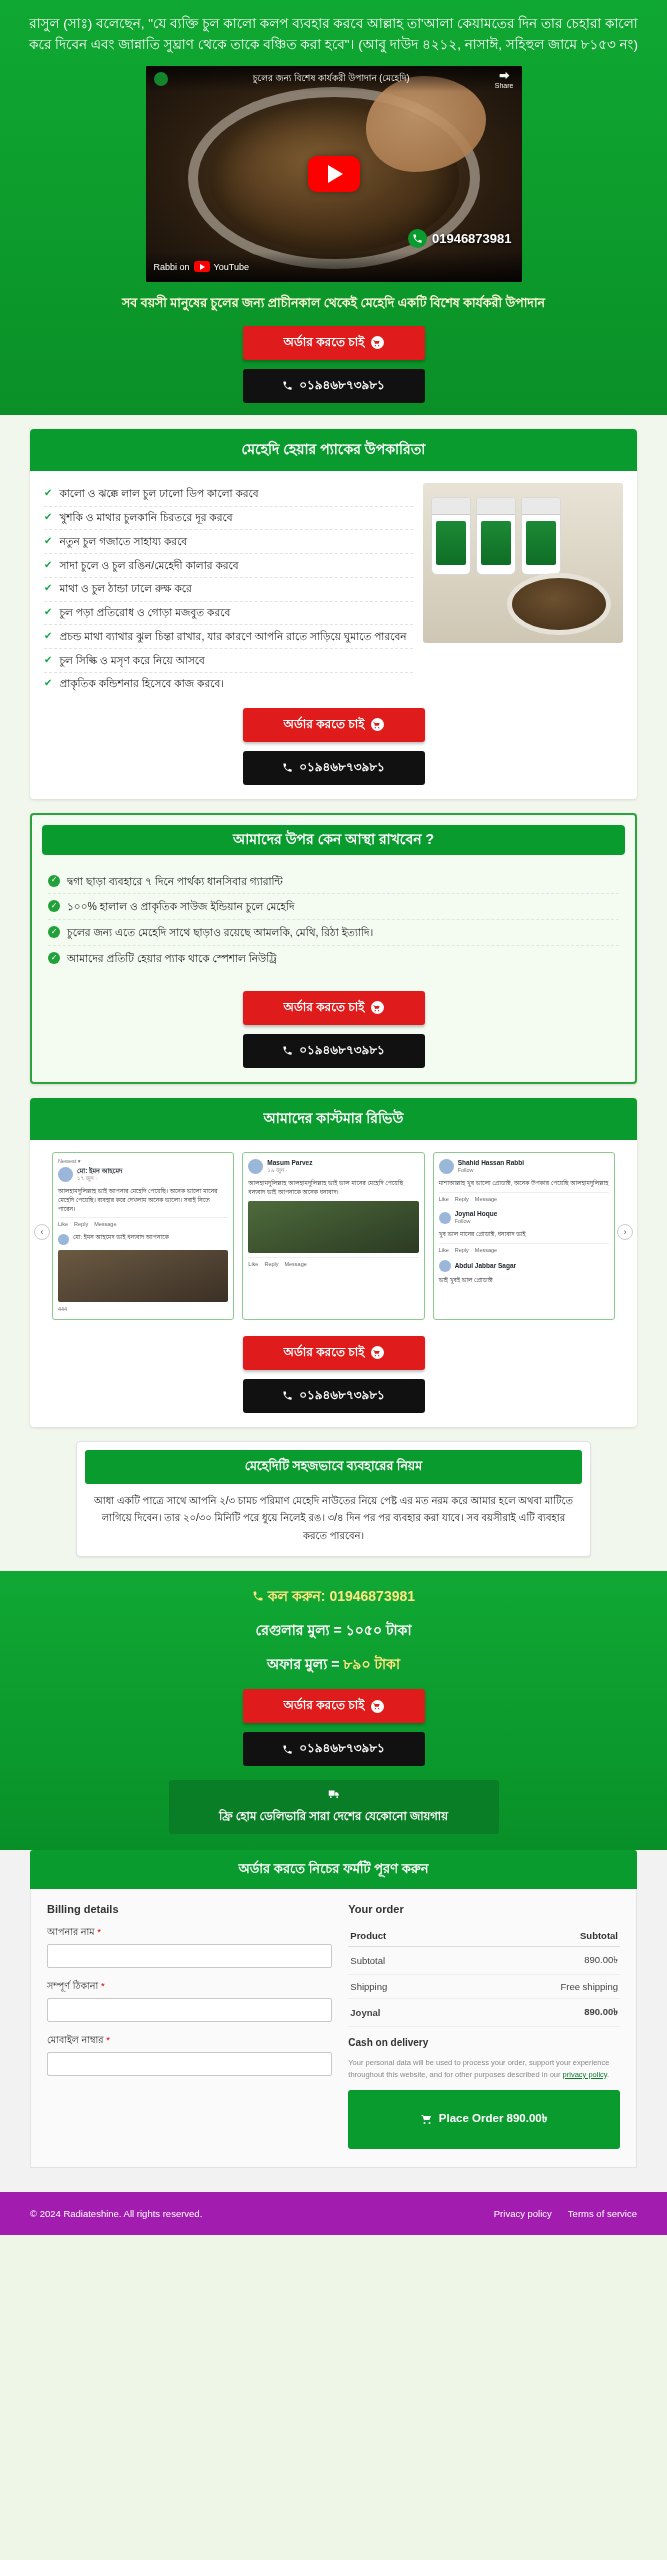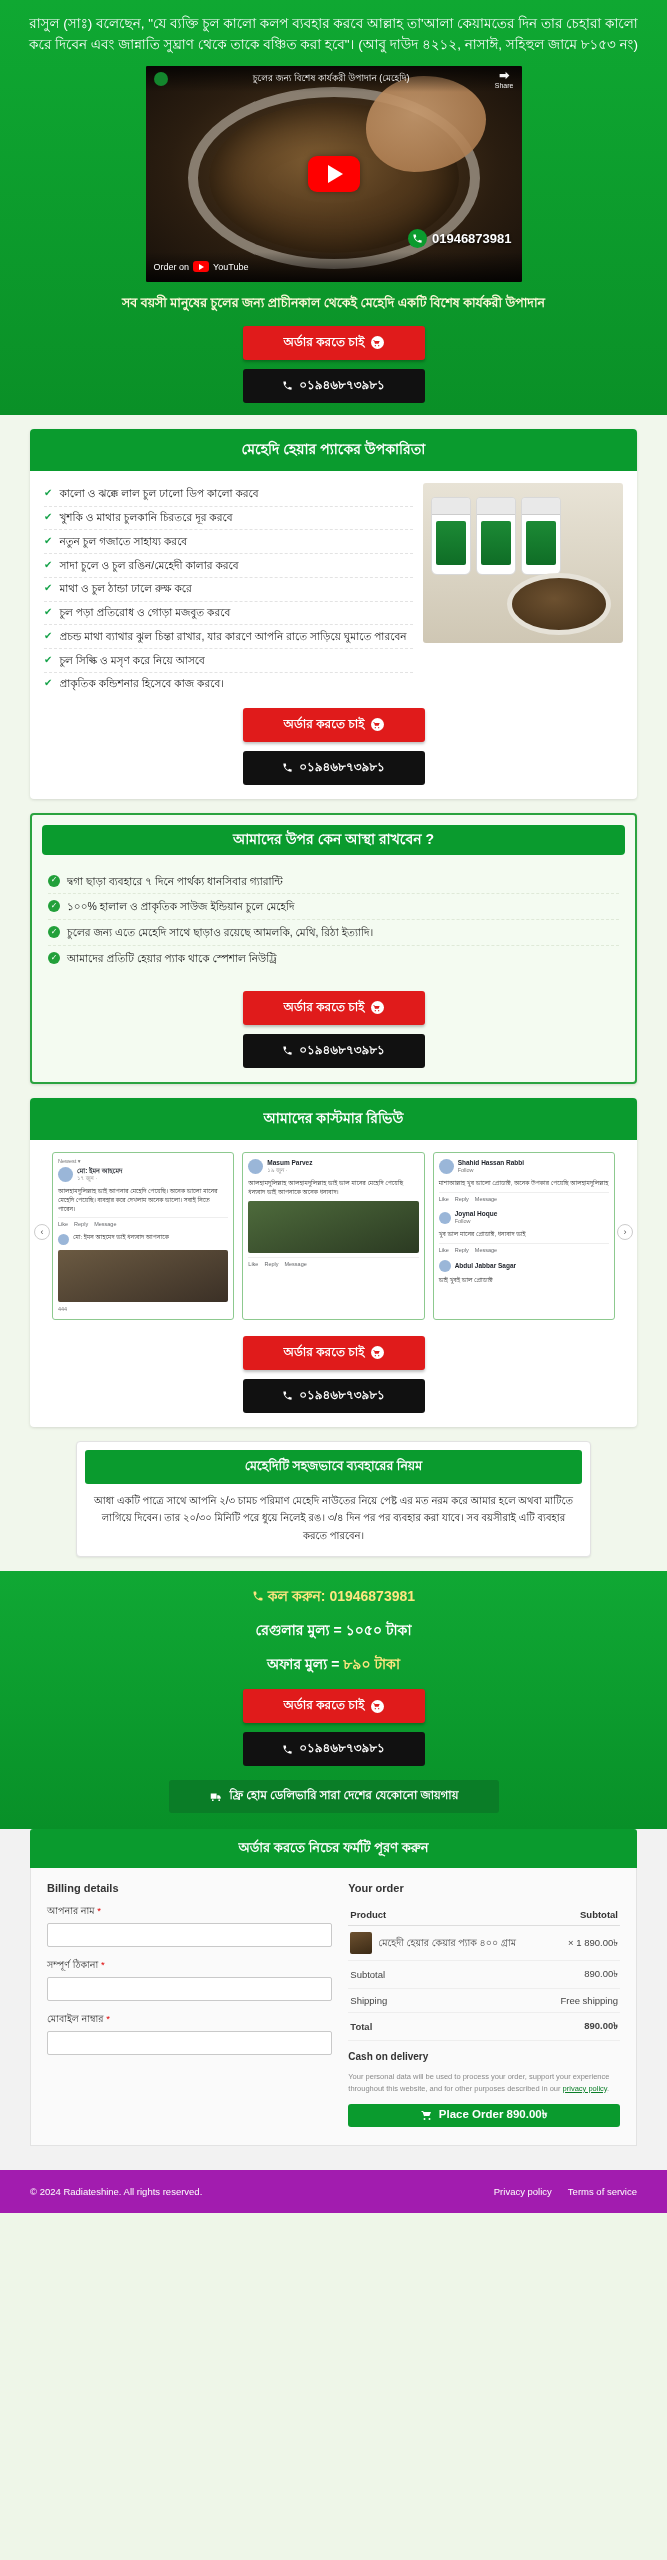--- a/index.html
+++ b/index.html
@@ -213,21 +213,21 @@
     background-image: linear-gradient(180deg,#10a834,#089028);
   }
   .pb-call { color:#ffe680; font-size:14px; font-weight:bold; margin-bottom:10px;}
   .pb-call svg{width:12px;height:12px;fill:#ffe680; vertical-align:-1px;}
   .pb-reg { color:#ffffff; font-size:14px; font-weight:bold; margin-bottom:10px;}
   .pb-off { color:#fff; font-size:14px; font-weight:bold;}
   .pb-off b { color:#ffe680; }
   .delivery {
     margin: 14px auto 0; width: 330px; background:#0a7d27; color:#fff;
     font-size: 11.5px; font-weight:bold; border-radius:3px; padding: 7px 0;
-    display:flex; align-items:center; justify-content:center; gap:7px;
+    display:flex; align-items:center; justify-content:center; gap:7px;flex-direction:column;
   }
   .delivery svg{width:14px;height:14px;fill:#fff;}
 
   
   .checkout { background:#f2f2f2; padding: 0 0 24px; }
   .co-title {
     background:#0a9b2e; color:#fff; font-weight:bold; font-size:13px; text-align:center;
     padding: 9px; margin: 0 30px; border-radius: 3px 3px 0 0;
   }
   .co-body { display:flex; gap: 16px; margin: 0 30px; background:#fafafa; padding: 14px 16px 18px; border:1px solid #e3e3e3; border-top:none;}
@@ -246,21 +246,21 @@
   table.order th.r, table.order td.r { text-align:right; }
   table.order td { border-bottom:1px solid #eee; padding: 6px 2px; vertical-align: middle; color:#444;}
   .prod-cell { display:flex; gap:6px; align-items:center;}
   .thumb { width: 22px; height:22px; border-radius:2px; background: linear-gradient(160deg,#6d5130,#3b2a15); flex:0 0 auto;}
   .cod-box { border:1px solid #e0e0e0; background:#fff; padding: 9px; margin-top: 6px; font-size:9px; color:#555;}
   .cod-title { font-size: 10px; font-weight:bold; color:#333; margin: 10px 0 0;}
   .privacy { font-size: 7.5px; color:#8a8a8a; line-height:1.5; margin: 9px 0 10px;}
   .privacy a { color:#0a7d27; text-decoration: underline;}
   .place-order {
     width:100%; background:#0a9b2e; color:#fff; border:none; border-radius:3px;
-    font-size: 11.5px; font-weight:bold; padding: 2px 0; cursor:pointer;
+    font-size: 11.5px; font-weight:bold; padding: 20px 0; cursor:pointer;
     display:flex; align-items:center; justify-content:center; gap:6px;
   }
   .place-order svg{ width:12px;height:12px; fill:#fff;}
 
   
   .footer {
     background:#a21caf; color:#fff; font-size: 9.5px;
     display:flex; align-items:center; justify-content:space-between;
     padding: 16px 30px;
   }
@@ -295,21 +295,21 @@
       <div class="vid-phone">
         <span class="circ">
           <svg viewBox="0 0 24 24">
               <path d="M6.6 10.8c1.4 2.8 3.8 5.1 6.6 6.6l2.2-2.2c.3-.3.7-.4 1-.2 1.2.4 2.4.6 3.6.6.6 0 1 .4 1 1V20c0 .6-.4 1-1 1C10.6 21 3 13.4 3 4c0-.6.4-1 1-1h3.5c.6 0 1 .4 1 1 0 1.3.2 2.5.6 3.6.1.4 0 .8-.2 1l-2.3 2.2z"></path>
             </svg>
         </span>
         <span>01946873981</span>
       </div>
       <div class="yt-foot">
         <span class="yt-watch">
-          <span>Order on</span>
+          <span>Rabbi on</span>
           <span class="yt-logo"></span>
           <span>YouTube</span>
         </span>
       </div>
     </div>
 
     <div class="hero-strip">সব বয়সী মানুষের চুলের জন্য প্রাচীনকাল থেকেই মেহেদি একটি বিশেষ কার্যকরী উপাদান</div>
 
     <button class="btn-order">
       <span>অর্ডার করতে চাই</span>
@@ -616,41 +616,29 @@
 
       <div class="co-right">
         <div class="co-h">Your order</div>
         <table class="order">
           <tbody>
               <tr>
             <th>Product</th>
             <th class="r">Subtotal</th>
           </tr>
           <tr>
-            <td>
-              <div class="prod-cell">
-                <span class="thumb"></span>
-                <span>মেহেদী হেয়ার কেয়ার প্যাক ৪০০ গ্রাম</span>
-              </div>
-            </td>
-            <td class="r">
-              <span>× 1</span>
-              <span>890.00৳</span>
-            </td>
-          </tr>
-          <tr>
             <td>Subtotal</td>
             <td class="r">890.00৳</td>
           </tr>
           <tr>
             <td>Shipping</td>
             <td class="r">Free shipping</td>
           </tr>
           <tr>
-            <td style="font-weight:bold;">Total</td>
+            <td style="font-weight:bold;">Joynal</td>
             <td class="r" style="font-weight:bold;">890.00৳</td>
           </tr>
         </tbody>
           </table>
 
         <div class="cod-title">Cash on delivery</div>
 
         <div class="privacy">
           <span>Your personal data will be used to process your order, support your experience throughout this website, and for other purposes described in our </span><a href="#">privacy policy</a>.
         </div>

